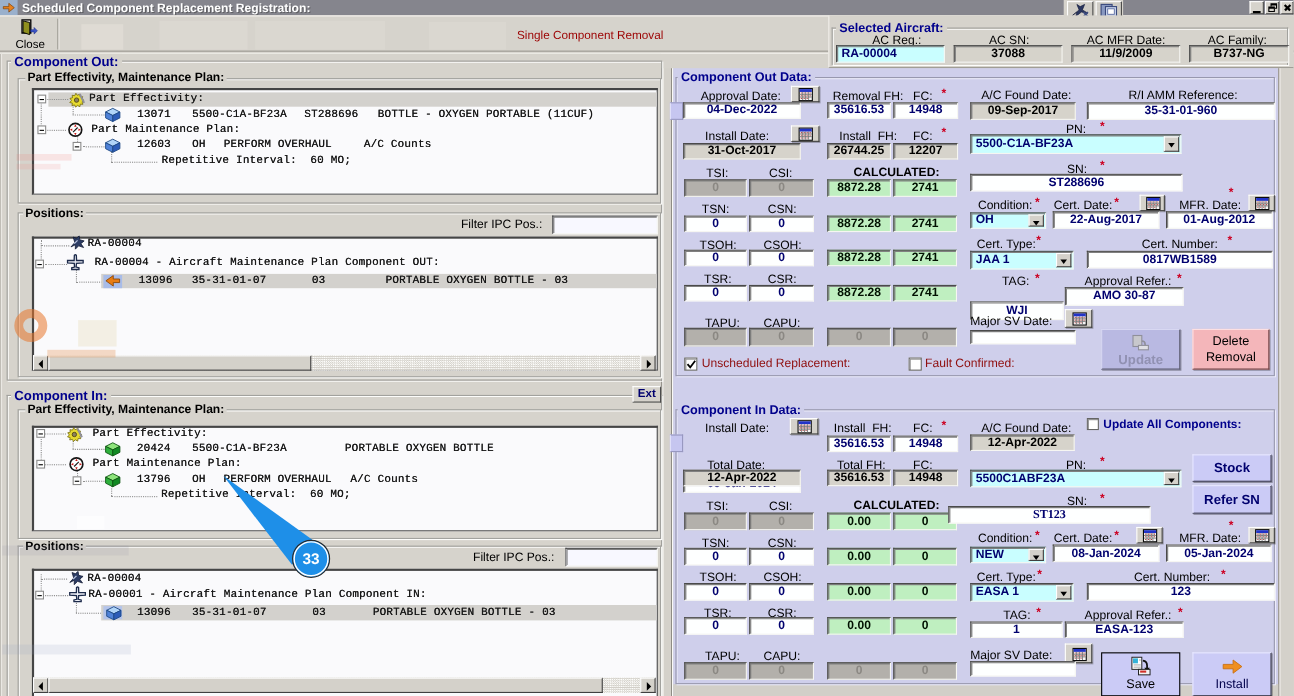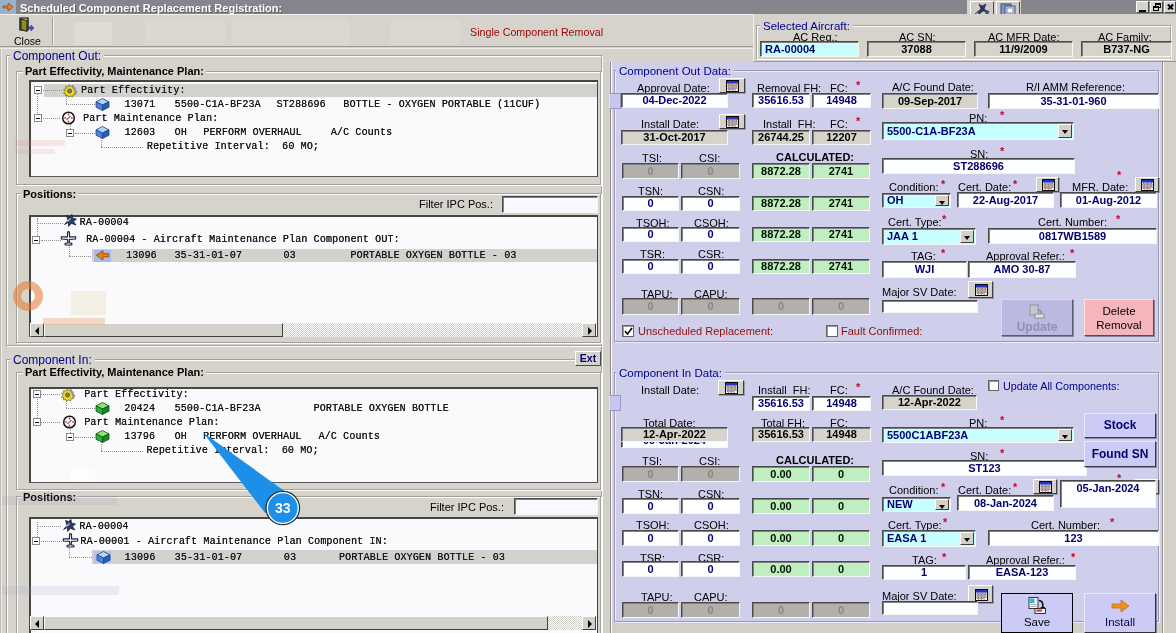--- a/index.html
+++ b/index.html
@@ -1,20 +1,20 @@
 <!DOCTYPE html>
 <html><head>
 <meta charset="utf-8">
 <style>
 * { margin:0; padding:0; box-sizing:border-box; }
 html,body { width:1176px; height:633px; }
 body { position:relative; font-family:"Liberation Sans",sans-serif; background:#d6d3cc; overflow:hidden; }
 .a { position:absolute; }
 .lbl { position:absolute; font-size:11px; color:#000; white-space:nowrap; }
-.nb { font-weight:normal; color:#00008c; }
+.nb { font-weight:bold; color:#00008c; }
 .dr { font-weight:normal; color:#8f0e0e; }
 .ast { color:#cc0022; font-weight:bold; }
 .fld { position:absolute; background:#feffff; border:1px solid #4a4a4a; border-right-color:#f6f6f2; border-bottom-color:#f6f6f2; box-shadow:inset 1px 1px 0 #808080; font-weight:bold; font-size:11px; color:#00006e; text-align:center; white-space:nowrap; overflow:hidden; }
 .gray { background:#d6d3cb; color:#000; }
 .dis  { background:#b3b0ab; color:#8b8883; }
 .green{ background:#bfefc0; color:#001000; }
 .cyan { background:#c9feff; color:#00006e; text-align:left; padding-left:4px; }
 .grp  { position:absolute; border:1px solid #a2a29e; box-shadow:inset 1px 1px 0 #fdfdfb, 1px 1px 0 #fdfdfb; }
 .grpB { border-color:#9898ae; box-shadow:inset 1px 1px 0 #ecECfa, 1px 1px 0 #ecECfa; }
 .tree { position:absolute; background:#fafafc; border:2px solid #454545; border-right-width:1px; border-bottom:1px solid #5a5a5a; }
@@ -250,21 +250,21 @@
 <div class="lbl" style="left:888px;top:216px;">Cert. Type:</div>
 <div class="lbl ast" style="left:942px;top:213px;">*</div>
 <div class="lbl" style="left:1038px;top:216px;">Cert. Number:</div>
 <div class="lbl ast" style="left:1116px;top:213px;">*</div>
 <div class="fld cyan" style="left:882px;top:228px;width:94px;height:17px;line-height:15px;">JAA 1<span class="cbtn"></span></div>
 <div class="fld" style="left:988px;top:228px;width:169px;height:16px;line-height:14px;">0817WB1589</div>
 <div class="lbl" style="left:911px;top:250px;">TAG:</div>
 <div class="lbl ast" style="left:941px;top:247px;">*</div>
 <div class="lbl" style="left:986px;top:250px;">Approval Refer.:</div>
 <div class="lbl ast" style="left:1070px;top:247px;">*</div>
-<div class="fld" style="left:882px;top:261px;width:85px;height:17px;line-height:15px;">WJI</div>
+<div class="fld" style="left:882px;top:274px;width:85px;height:17px;line-height:15px;">WJI</div>
 <div class="fld" style="left:968px;top:261px;width:108px;height:17px;line-height:15px;">AMO 30-87</div>
 <div class="lbl" style="left:882px;top:286px;">Major SV Date:</div>
 <div class="cal" style="left:968px;top:281px;width:25px;height:17px;">
     <svg style="left:6px;top:2px;" width="13" height="12" viewBox="0 0 13 12">
       <rect x="0.5" y="0.5" width="12" height="11" fill="#f6f6f6" stroke="#0a0a0a" stroke-width="1"></rect>
       <rect x="1" y="1" width="11" height="2.6" fill="#2233c8"></rect>
       <path d="M1 5.8 H12 M1 8.2 H12 M3.7 3.6 V11 M6.4 3.6 V11 M9.1 3.6 V11" stroke="#777" stroke-width="0.8"></path>
       <path d="M2 4.6 H3 M4.6 4.6 H5.6 M7.3 4.6 H8.3 M10 4.6 H11 M2 7 H3 M4.6 7 H5.6 M7.3 7 H8.3 M10 7 H11 M2 9.4 H3 M4.6 9.4 H5.6 M7.3 9.4 H8.3" stroke="#b04040" stroke-width="1"></path>
     </svg>
   </div>
@@ -314,22 +314,22 @@
 <div class="pbtn" style="left:1084px;top:413px;width:72px;height:25px;line-height:23px;">Stock</div>
 <div class="lbl" style="left:642px;top:455px;">TSI:</div>
 <div class="lbl" style="left:699px;top:455px;">CSI:</div>
 <div class="lbl" style="left:776px;top:454px;font-weight:bold;">CALCULATED:</div>
 <div class="fld dis" style="left:622px;top:466px;width:57px;height:16px;line-height:14px;">0</div>
 <div class="fld dis" style="left:681px;top:466px;width:59px;height:16px;line-height:14px;">0</div>
 <div class="fld green" style="left:752px;top:466px;width:58px;height:16px;line-height:14px;">0.00</div>
 <div class="fld green" style="left:812px;top:466px;width:58px;height:16px;line-height:14px;">0</div>
 <div class="lbl" style="left:970px;top:450px;">SN:</div>
 <div class="lbl ast" style="left:1000px;top:447px;">*</div>
-<div class="fld" style="left:882px;top:460px;width:205px;height:16px;line-height:14px;">ST123</div>
-<div class="pbtn" style="left:1084px;top:441px;width:72px;height:26px;line-height:24px;">Found SN</div>
+<div class="fld" style="left:862px;top:460px;width:184px;height:16px;line-height:14px;font-family:Liberation Serif, serif;">ST123</div>
+<div class="pbtn" style="left:1084px;top:441px;width:72px;height:26px;line-height:24px;">Refer SN</div>
 <div class="lbl" style="left:638px;top:488px;">TSN:</div>
 <div class="lbl" style="left:698px;top:488px;">CSN:</div>
 <div class="fld" style="left:622px;top:498px;width:57px;height:16px;line-height:14px;">0</div>
 <div class="fld" style="left:681px;top:498px;width:59px;height:16px;line-height:14px;">0</div>
 <div class="fld green" style="left:752px;top:498px;width:58px;height:16px;line-height:14px;">0.00</div>
 <div class="fld green" style="left:812px;top:498px;width:58px;height:16px;line-height:14px;">0</div>
 <div class="lbl" style="left:889px;top:484px;">Condition:</div>
 <div class="lbl ast" style="left:941px;top:481px;">*</div>
 <div class="lbl" style="left:958px;top:484px;">Cert. Date:</div>
 <div class="lbl ast" style="left:1013px;top:481px;">*</div>
@@ -346,21 +346,21 @@
 <div class="cal" style="left:1135px;top:479px;width:24px;">
     <svg style="left:5px;top:1px;" width="13" height="12" viewBox="0 0 13 12">
       <rect x="0.5" y="0.5" width="12" height="11" fill="#f6f6f6" stroke="#0a0a0a" stroke-width="1"></rect>
       <rect x="1" y="1" width="11" height="2.6" fill="#2233c8"></rect>
       <path d="M1 5.8 H12 M1 8.2 H12 M3.7 3.6 V11 M6.4 3.6 V11 M9.1 3.6 V11" stroke="#777" stroke-width="0.8"></path>
       <path d="M2 4.6 H3 M4.6 4.6 H5.6 M7.3 4.6 H8.3 M10 4.6 H11 M2 7 H3 M4.6 7 H5.6 M7.3 7 H8.3 M10 7 H11 M2 9.4 H3 M4.6 9.4 H5.6 M7.3 9.4 H8.3" stroke="#b04040" stroke-width="1"></path>
     </svg>
   </div>
 <div class="fld cyan" style="left:882px;top:497px;width:69px;height:15px;line-height:13px;">NEW<span class="cbtn"></span></div>
 <div class="fld" style="left:957px;top:495px;width:97px;height:16px;line-height:14px;">08-Jan-2024</div>
-<div class="fld" style="left:1060px;top:480px;width:96px;height:28px;line-height:14px;">05-Jan-2024</div>
+<div class="fld" style="left:1060px;top:495px;width:96px;height:16px;line-height:14px;">05-Jan-2024</div>
 <div class="lbl" style="left:636px;top:519px;">TSOH:</div>
 <div class="lbl" style="left:694px;top:519px;">CSOH:</div>
 <div class="fld" style="left:622px;top:530px;width:57px;height:16px;line-height:14px;">0</div>
 <div class="fld" style="left:681px;top:530px;width:59px;height:16px;line-height:14px;">0</div>
 <div class="fld green" style="left:752px;top:530px;width:58px;height:16px;line-height:14px;">0.00</div>
 <div class="fld green" style="left:812px;top:530px;width:58px;height:16px;line-height:14px;">0</div>
 <div class="lbl" style="left:888px;top:519px;">Cert. Type:</div>
 <div class="lbl ast" style="left:943px;top:516px;">*</div>
 <div class="lbl" style="left:1031px;top:519px;">Cert. Number:</div>
 <div class="lbl ast" style="left:1110px;top:516px;">*</div>

